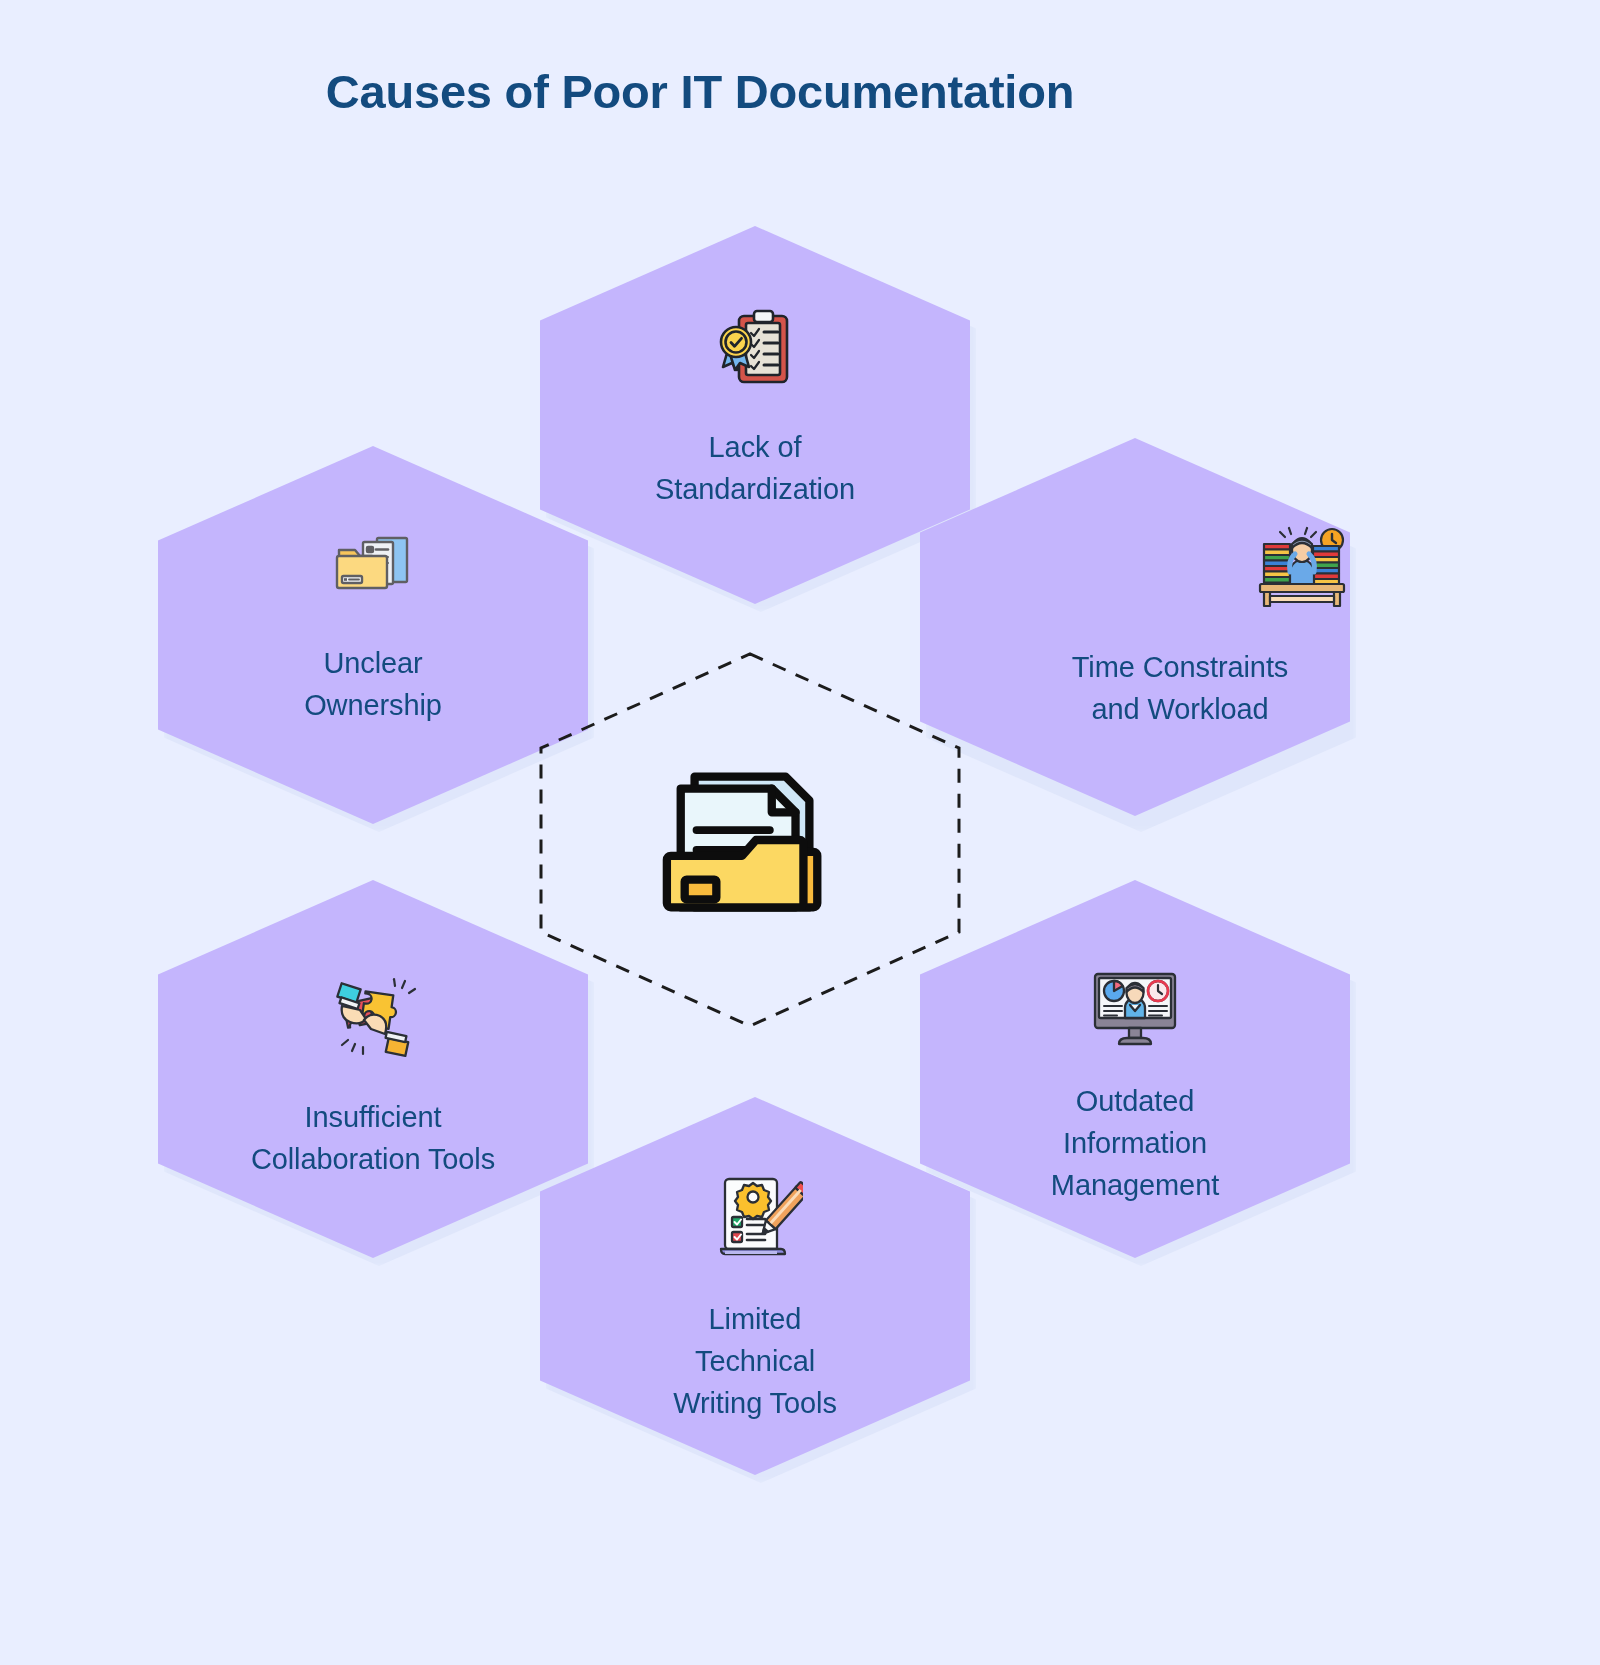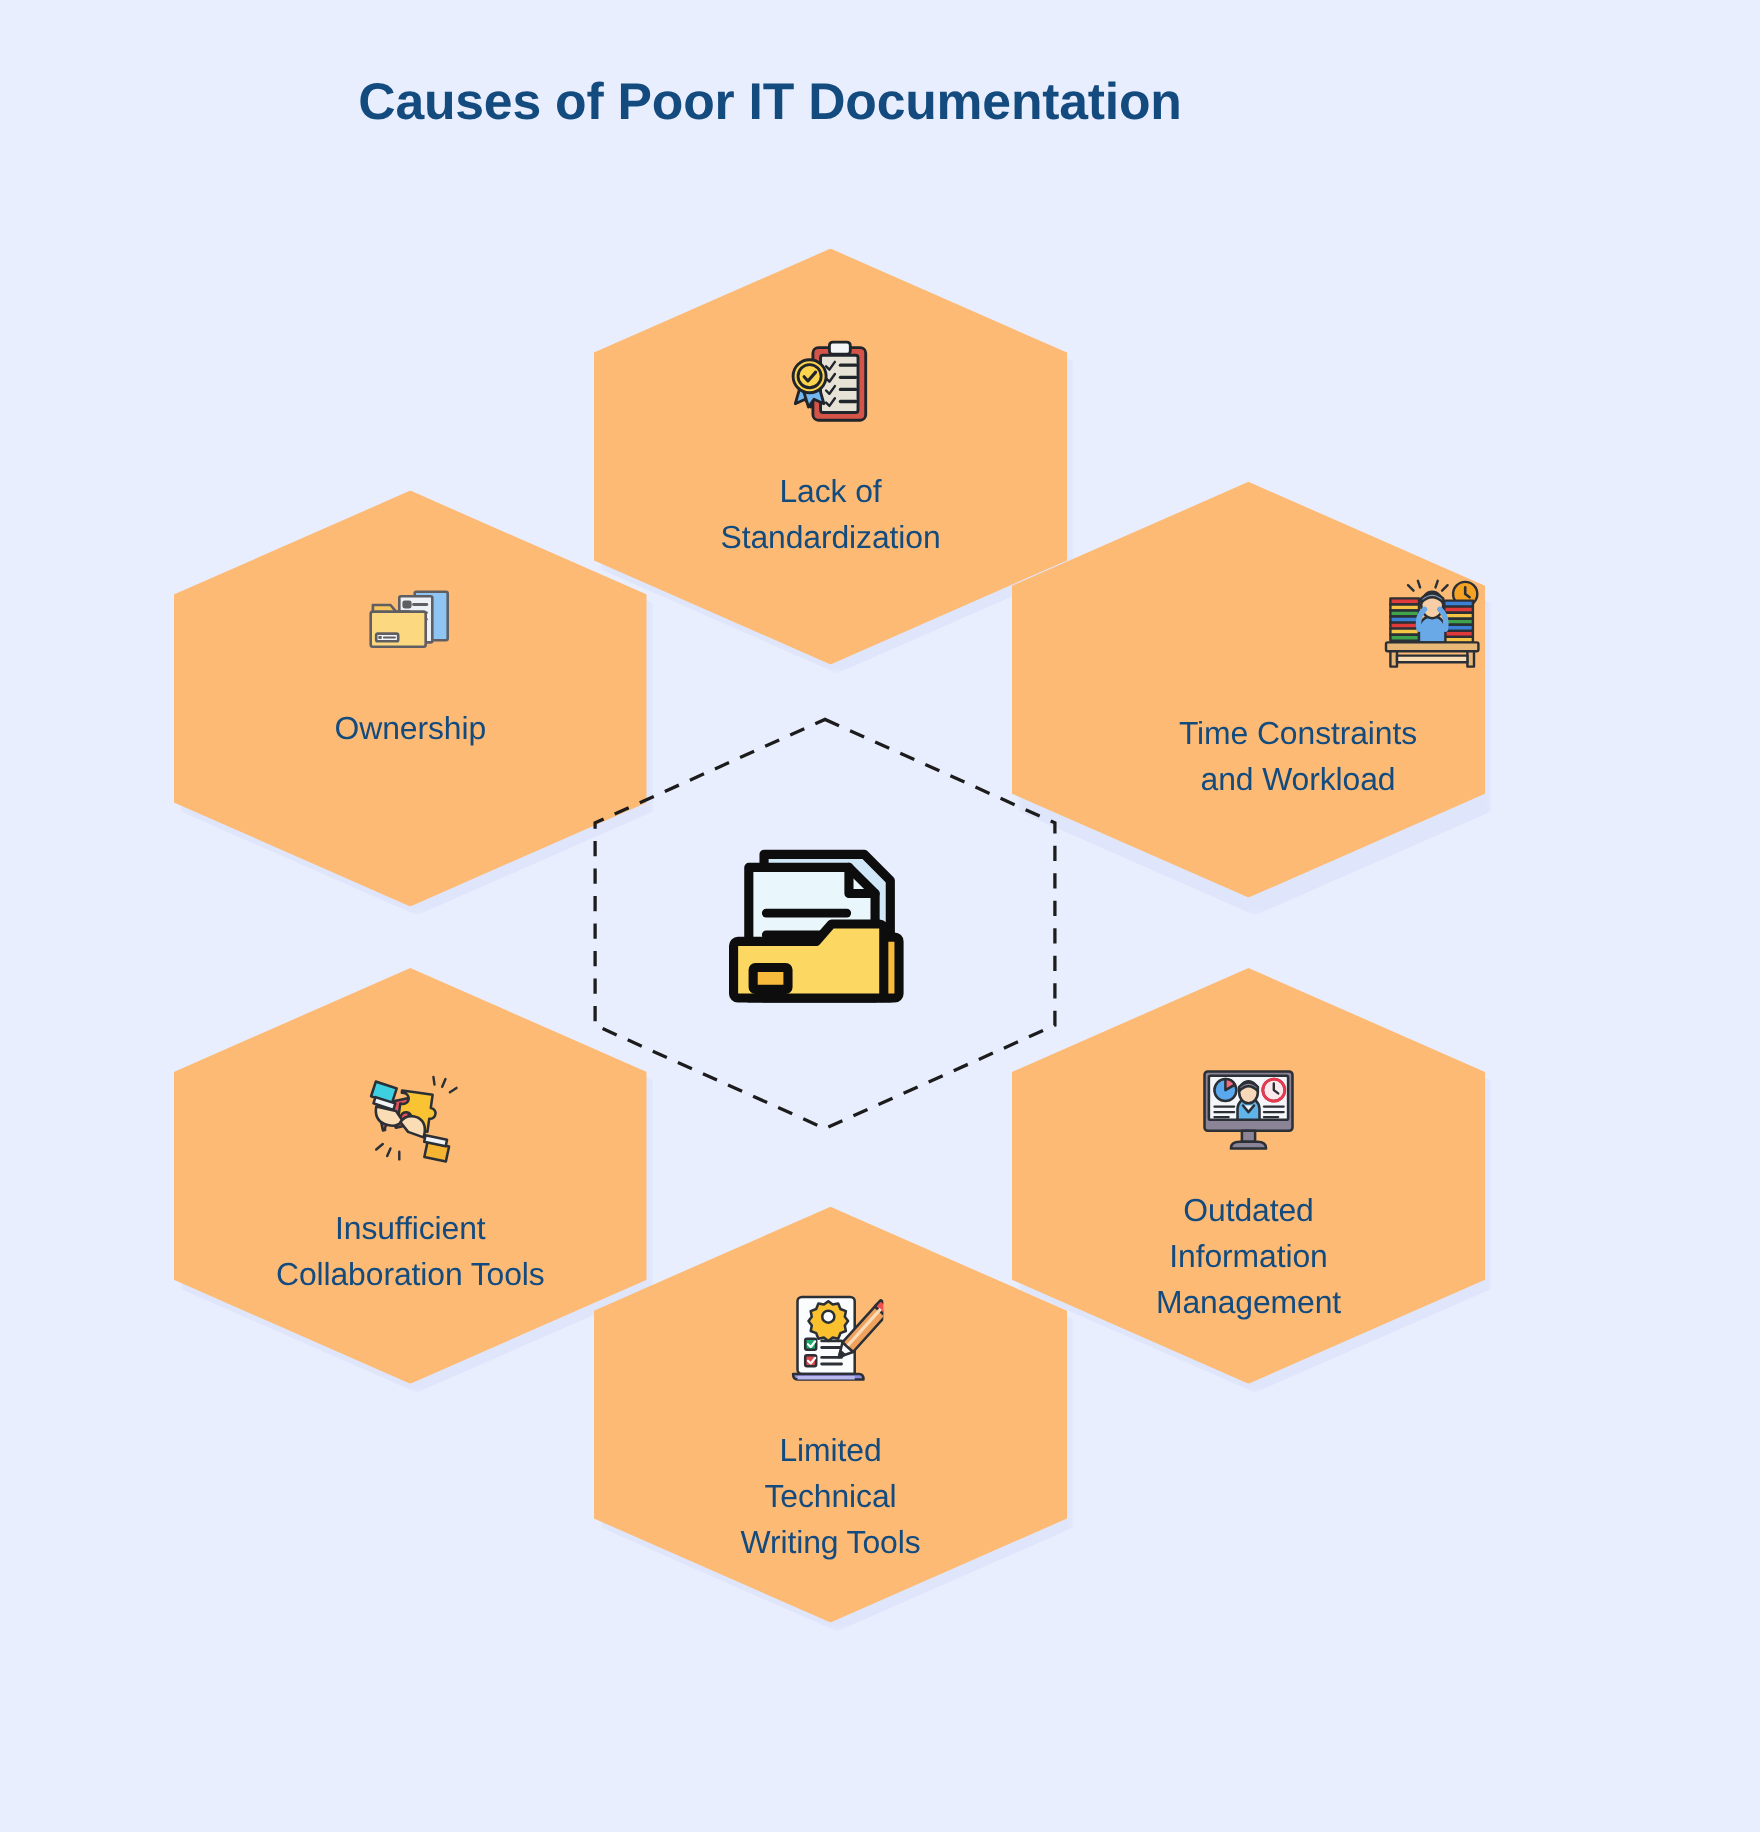--- a/index.html
+++ b/index.html
@@ -24,21 +24,21 @@
     font-size: 47px;
     font-weight: bold;
     color: #134b7f;
     letter-spacing: -0.2px;
   }
 
   .hex {
     position: absolute;
     width: 430px;
     height: 378px;
-    background: #fdba74;
+    background: #c4b5fd;
     -webkit-clip-path: polygon(50% 0%, 100% 25%, 100% 75%, 50% 100%, 0% 75%, 0% 25%);
     clip-path: polygon(50% 0%, 100% 25%, 100% 75%, 50% 100%, 0% 75%, 0% 25%);
     display: flex;
     flex-direction: column;
     align-items: center;
     justify-content: flex-start;
     box-sizing: border-box;
   }
   .hex-shadow {
     position: absolute;
@@ -172,20 +172,21 @@
       <line x1="42" y1="37" x2="63" y2="37" stroke-width="2"></line>
       <line x1="42" y1="43" x2="63" y2="43" stroke-width="2"></line>
       <path d="M14 30 h16 l5 6 h12 v3 H14 z" fill="#f7c55b"></path>
       <path d="M14 36 h46 a2 2 0 0 1 2 2 v28 a2 2 0 0 1 -2 2 H14 a2 2 0 0 1 -2 -2 V38 a2 2 0 0 1 2 -2 z" fill="#fcd980"></path>
       <rect x="17" y="56" width="20" height="7" rx="1.5" fill="#f3f5f7"></rect>
       <rect x="19" y="58.2" width="3" height="2.6" fill="#5f5f63" stroke="none"></rect>
       <line x1="24" y1="59.5" x2="34" y2="59.5" stroke-width="1.8"></line>
     </g>
   </svg>
   <div class="hex-label">
+    <div>Unclear</div>
     <div>Ownership</div>
   </div>
 </div>
 
 <div id="hex-2" class="hex">
   <svg class="hex-icon" viewBox="0 0 96 96">
     <g stroke="#2b2f36" stroke-width="2.2" stroke-linejoin="round" stroke-linecap="round">
 
       <circle cx="78" cy="24" r="11" fill="#f6a323"></circle>
       <path d="M78 18 v6 l4 3" fill="none" stroke-width="2.4"></path>

